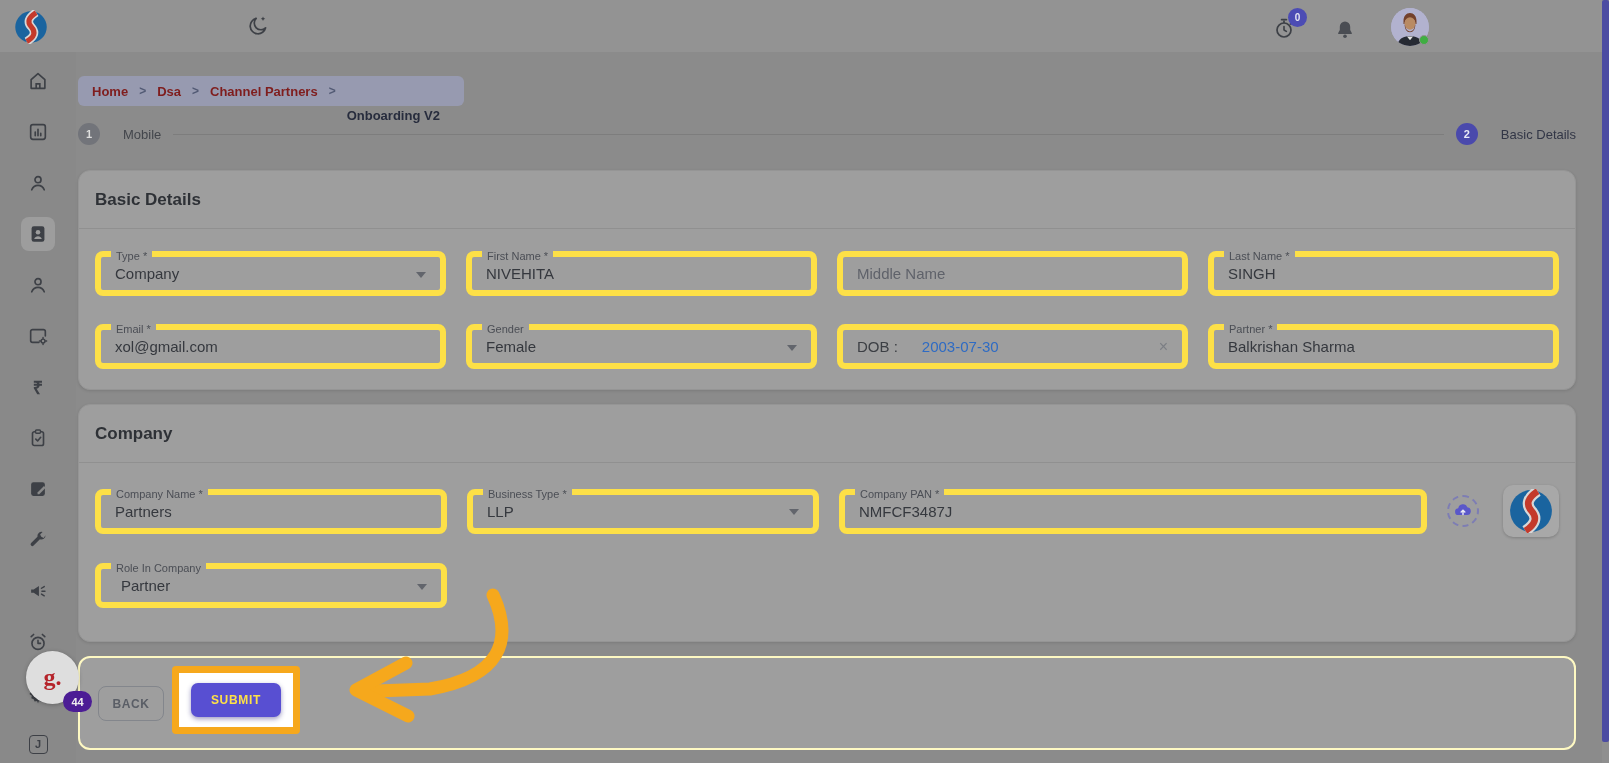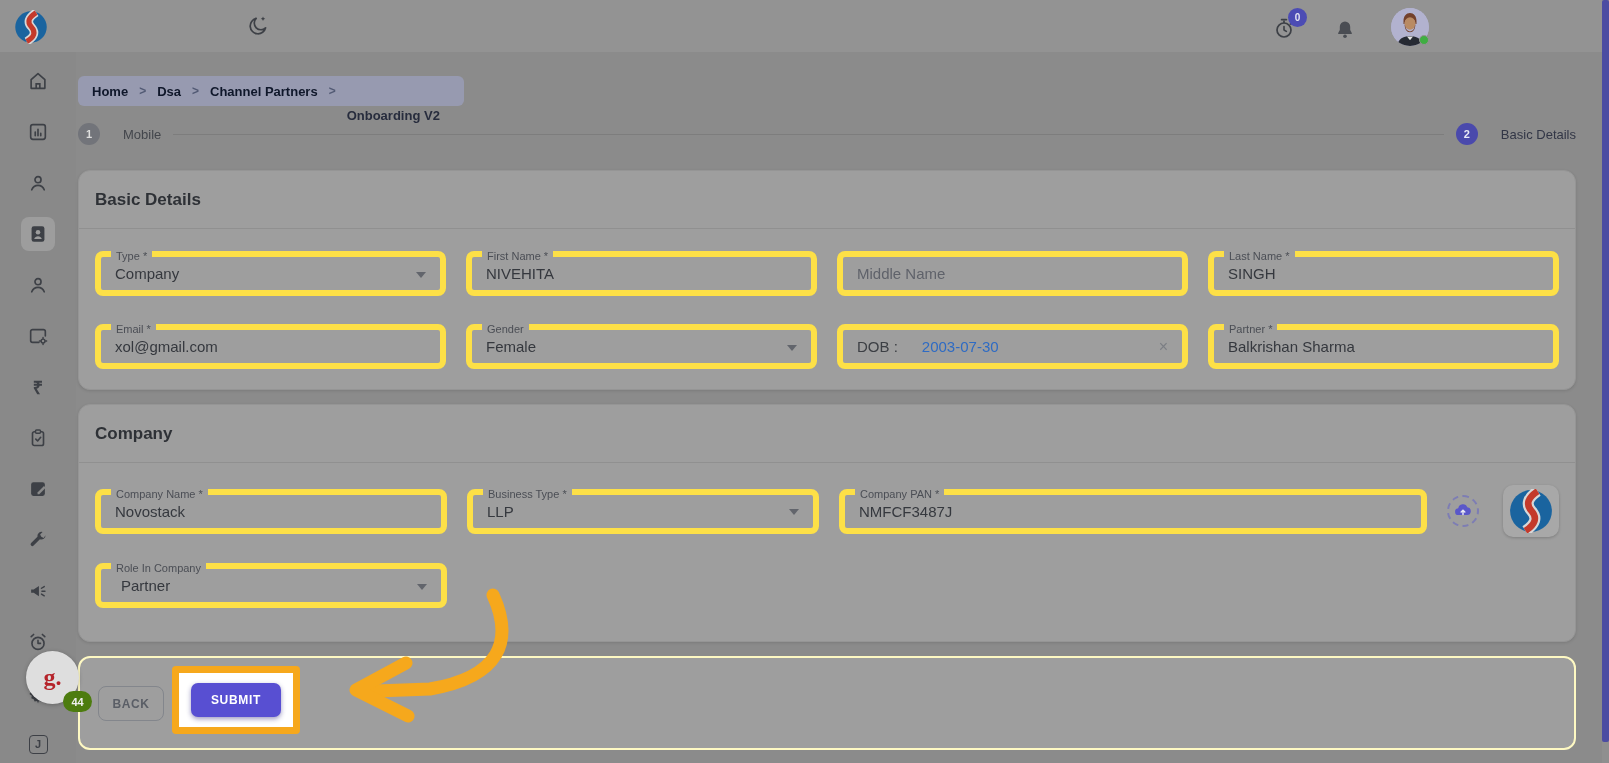--- a/index.html
+++ b/index.html
@@ -23,21 +23,21 @@
     display:flex; flex-direction:column; align-items:center; padding-top:12px; gap:17px; }
   .side-item { width:34px; height:34px; display:flex; align-items:center; justify-content:center; border-radius:8px; cursor:pointer; color:#3d4046; }
   .side-item.active { background:#9d9d9d; }
   .rupee-glyph { font-size:18px; font-weight:600; color:#3d4046; }
   .journal-box { width:19px; height:19px; border:1.8px solid #3d4046; border-radius:4px; display:flex; align-items:center; justify-content:center; }
   .journal-box span { font-size:11px; font-weight:bold; color:#3d4046; }
 
   
   .crumb-bar { position:absolute; left:78px; top:76px; width:386px; height:30px; background:#979ab0; border-radius:6px;
     display:flex; align-items:center; padding:0 14px; gap:11px; font-size:13px; }
-  .crumb-link { color:#0f172a; font-weight:600; cursor:pointer; }
+  .crumb-link { color:#7f1d1d; font-weight:600; cursor:pointer; }
   .crumb-sep { color:#525a74; font-weight:bold; font-size:12px; }
   .crumb-cur { color:#272c3d; font-weight:bold;margin-top:48px; }
 
   .stepper { position:absolute; left:78px; top:122px; width:1498px; height:24px; display:flex; align-items:center; }
   .step-circ { width:22px; height:22px; border-radius:50%; display:flex; align-items:center; justify-content:center;
     color:#dedede; font-size:11px; font-weight:bold; flex:0 0 auto; }
   .step-circ.c1 { background:#72747a; }
   .step-circ.c2 { background:#4a49ac; color:#e9e9f6; }
   .step-lbl { font-size:13px; margin-left:23px; }
   .step-lbl.l1 { color:#43464c; }
@@ -68,29 +68,29 @@
   .logo-thumb { width:56px; height:52px; background:#a8a8a8; border-radius:10px; display:flex; align-items:center; justify-content:center; box-shadow:0 1px 3px rgba(0,0,0,0.2); }
 
   .bottombar { position:absolute; left:78px; top:656px; width:1498px; height:94px; background:#9e9e9e;
     border:2px solid #fef9c3; border-radius:12px; }
   .btn-back { position:absolute; left:18px; top:28px; width:66px; height:35px; border:1px solid #83868c; border-radius:8px;
     background:transparent; color:#5a5e66; font-size:12px; font-weight:bold; letter-spacing:0.6px; cursor:pointer; font-family:"Liberation Sans",sans-serif; }
 
   
   .hl-rect { position:absolute; left:172px; top:666px; width:128px; height:68px; background:#ffffff;
     border:7px solid #f6a81c; border-radius:4px; display:flex; align-items:center; justify-content:center; z-index:40; }
-  .btn-submit { width:90px; height:34px; background:#584fd2; border:none; border-radius:7px; color:#ffffff;
+  .btn-submit { width:90px; height:34px; background:#584fd2; border:none; border-radius:7px; color:#fde047;
     font-size:12px; font-weight:bold; letter-spacing:0.7px; cursor:pointer; box-shadow:0 2px 5px rgba(40,30,120,0.45); font-family:"Liberation Sans",sans-serif; }
   .anno-arrow { position:absolute; left:328px; top:583px; z-index:39; pointer-events:none; }
 
   
   .gwidget { position:absolute; left:26px; top:651px; width:53px; height:53px; border-radius:50%; background:#dedede;
     display:flex; align-items:center; justify-content:center; cursor:pointer; z-index:45; box-shadow:0 1px 4px rgba(0,0,0,0.25); }
   .gwidget .glabel { color:#b5232a; font-size:24px; font-weight:bold; font-family:"Liberation Serif",serif; }
-  .gbadge { position:absolute; left:63px; top:691px; min-width:29px; height:21px; border-radius:11px; background:#4d7c0f;
+  .gbadge { position:absolute; left:63px; top:691px; min-width:29px; height:21px; border-radius:11px; background:#4c1d95;
     color:#f0f0f0; font-size:11px; font-weight:bold; display:flex; align-items:center; justify-content:center; z-index:46; }
 
   
   .scrolltrack { position:absolute; right:0; top:0; width:7px; height:763px; background:#8f8f8f; }
   .scrollthumb { position:absolute; right:0; top:0; width:7px; height:742px; background:#4c4ca2; border-radius:2px; cursor:pointer; }
 
   svg { display:block; }
 </style>
 </head>
 <body>
@@ -294,21 +294,21 @@
   </div>
 
   <div class="card" style="top:404px; height:238px;">
     <div class="card-head">
       <div class="card-title">Company</div>
     </div>
     <div class="card-body">
       <div class="gridco">
         <div class="field">
           <span class="flabel">Company Name *</span>
-          <span class="fvalue">Novostack</span>
+          <span class="fvalue">Partners</span>
         </div>
         <div class="field">
           <span class="flabel">Business Type *</span>
           <span class="fvalue">LLP</span>
           <span class="caret"></span>
         </div>
         <div class="field">
           <span class="flabel">Company PAN *</span>
           <span class="fvalue">NMFCF3487J</span>
         </div>

